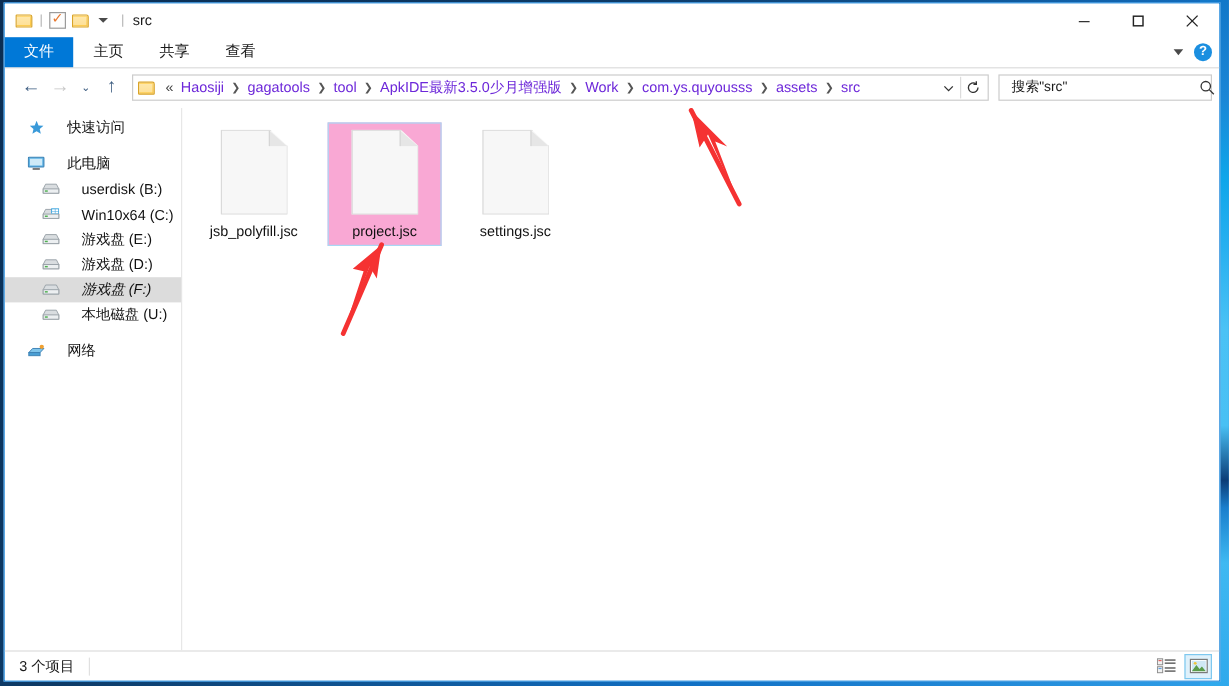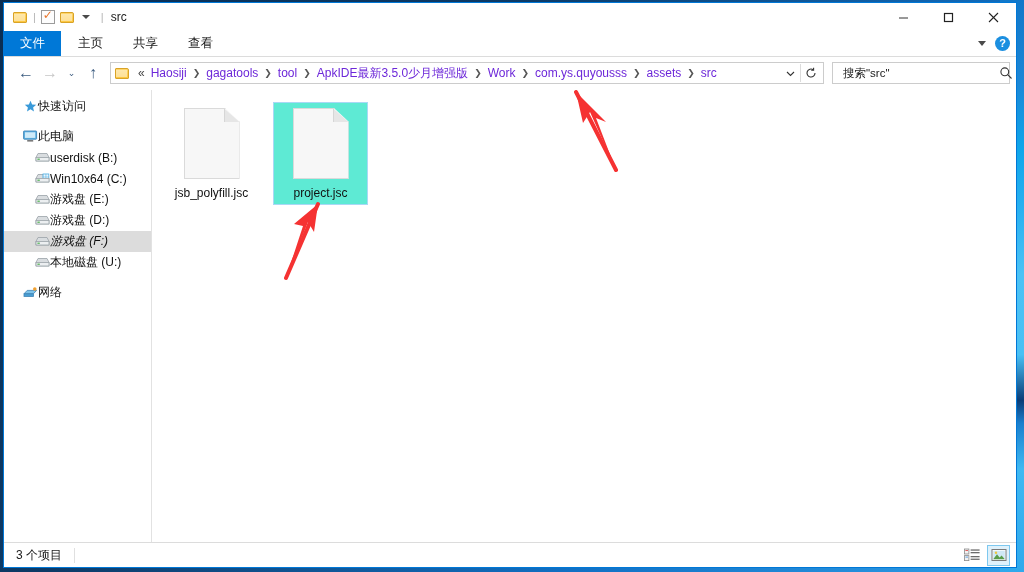--- a/index.html
+++ b/index.html
@@ -299,21 +299,21 @@
     height: 21px;
     display: flex;
     align-items: center;
     padding-left: 18px;
     color: #111111;
     cursor: default;
     white-space: nowrap;
   }
   .navitem.child { padding-left: 30px; }
   .navitem.selected { background: #dcdcdc; font-style: italic; }
-  .navitem .ni-label { margin-left: 0; }
+  .navitem .ni-label { margin-left: 18px; }
   .ni-ico {
     width: 16px; height: 16px;
     flex: 0 0 16px;
     display: flex;
     align-items: center;
     justify-content: center;
   }
   .gap { height: 9px; }
 
   
@@ -333,21 +333,21 @@
     padding: 5px 2px 4px 2px;
     display: flex;
     flex-direction: column;
     align-items: center;
     border: 1px solid transparent;
     box-sizing: border-box;
     cursor: default;
   }
   .tile.selected {
     border: 1px solid #a8d8f5;
-    background: #5eead4;
+    background: #f9a8d4;
   }
   .file-ico {
     width: 56px; height: 71px;
     position: relative;
     margin-bottom: 7px;
   }
   .file-ico .sheet {
     position: absolute;
     inset: 0;
     background: #f7f7f7;
@@ -647,20 +647,27 @@
         </div>
 
         <div class="tile selected">
           <div class="file-ico">
             <div class="sheet"></div>
               <div class="fold"></div>
           </div>
           <div class="tile-label">project.jsc</div>
         </div>
 
+        <div class="tile">
+          <div class="file-ico">
+            <div class="sheet"></div>
+              <div class="fold"></div>
+          </div>
+          <div class="tile-label">settings.jsc</div>
+        </div>
       </div>
 
       <svg class="arrow-svg" style="left:408px; top:-12px;" width="90" height="110" viewBox="0 0 90 110">
         <path d="M16 14 L23 45 L30 34 L56 92 L36 40 L46 44 Z" fill="#f53232"></path>
         <path d="M16 14 L56 92" stroke="#f53232" stroke-width="4" stroke-linecap="round"></path>
       </svg>
 
       <svg class="arrow-svg" style="left:118px; top:108px;" width="70" height="100" viewBox="0 0 70 100">
         <path d="M48 6 L44 34 L38 24 L16 80 L33 28 L24 26 Z" fill="#f53232"></path>
         <path d="M48 6 L16 80" stroke="#f53232" stroke-width="4" stroke-linecap="round"></path>

